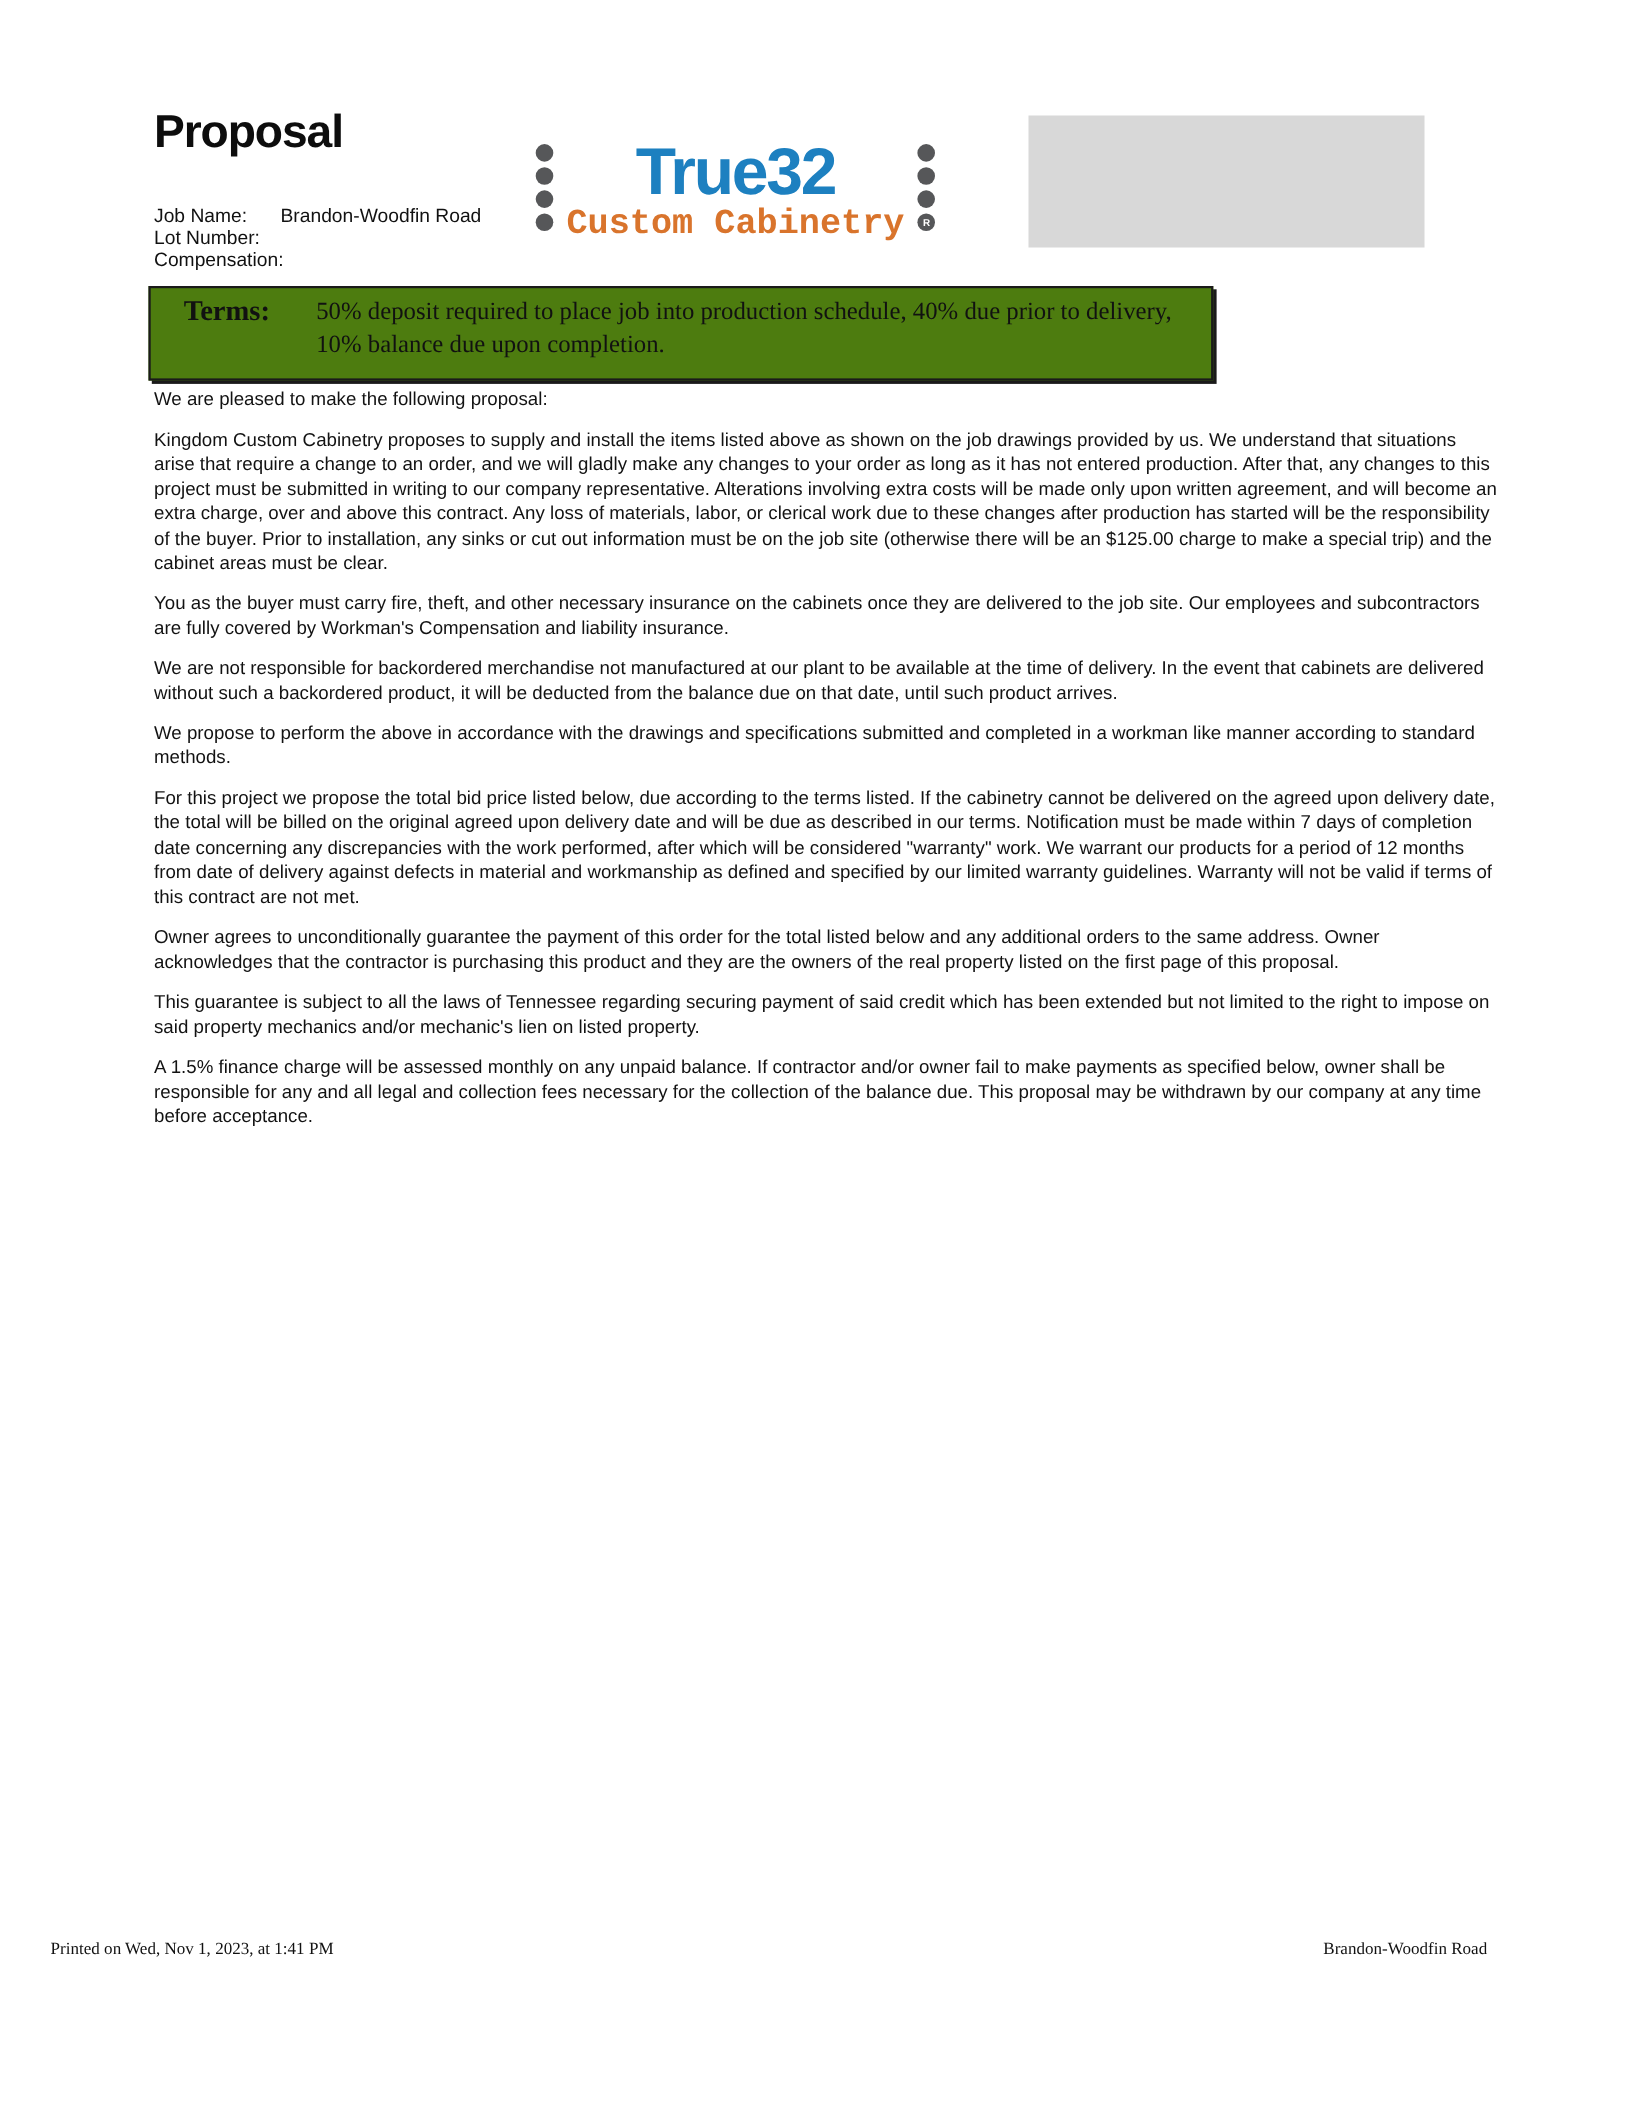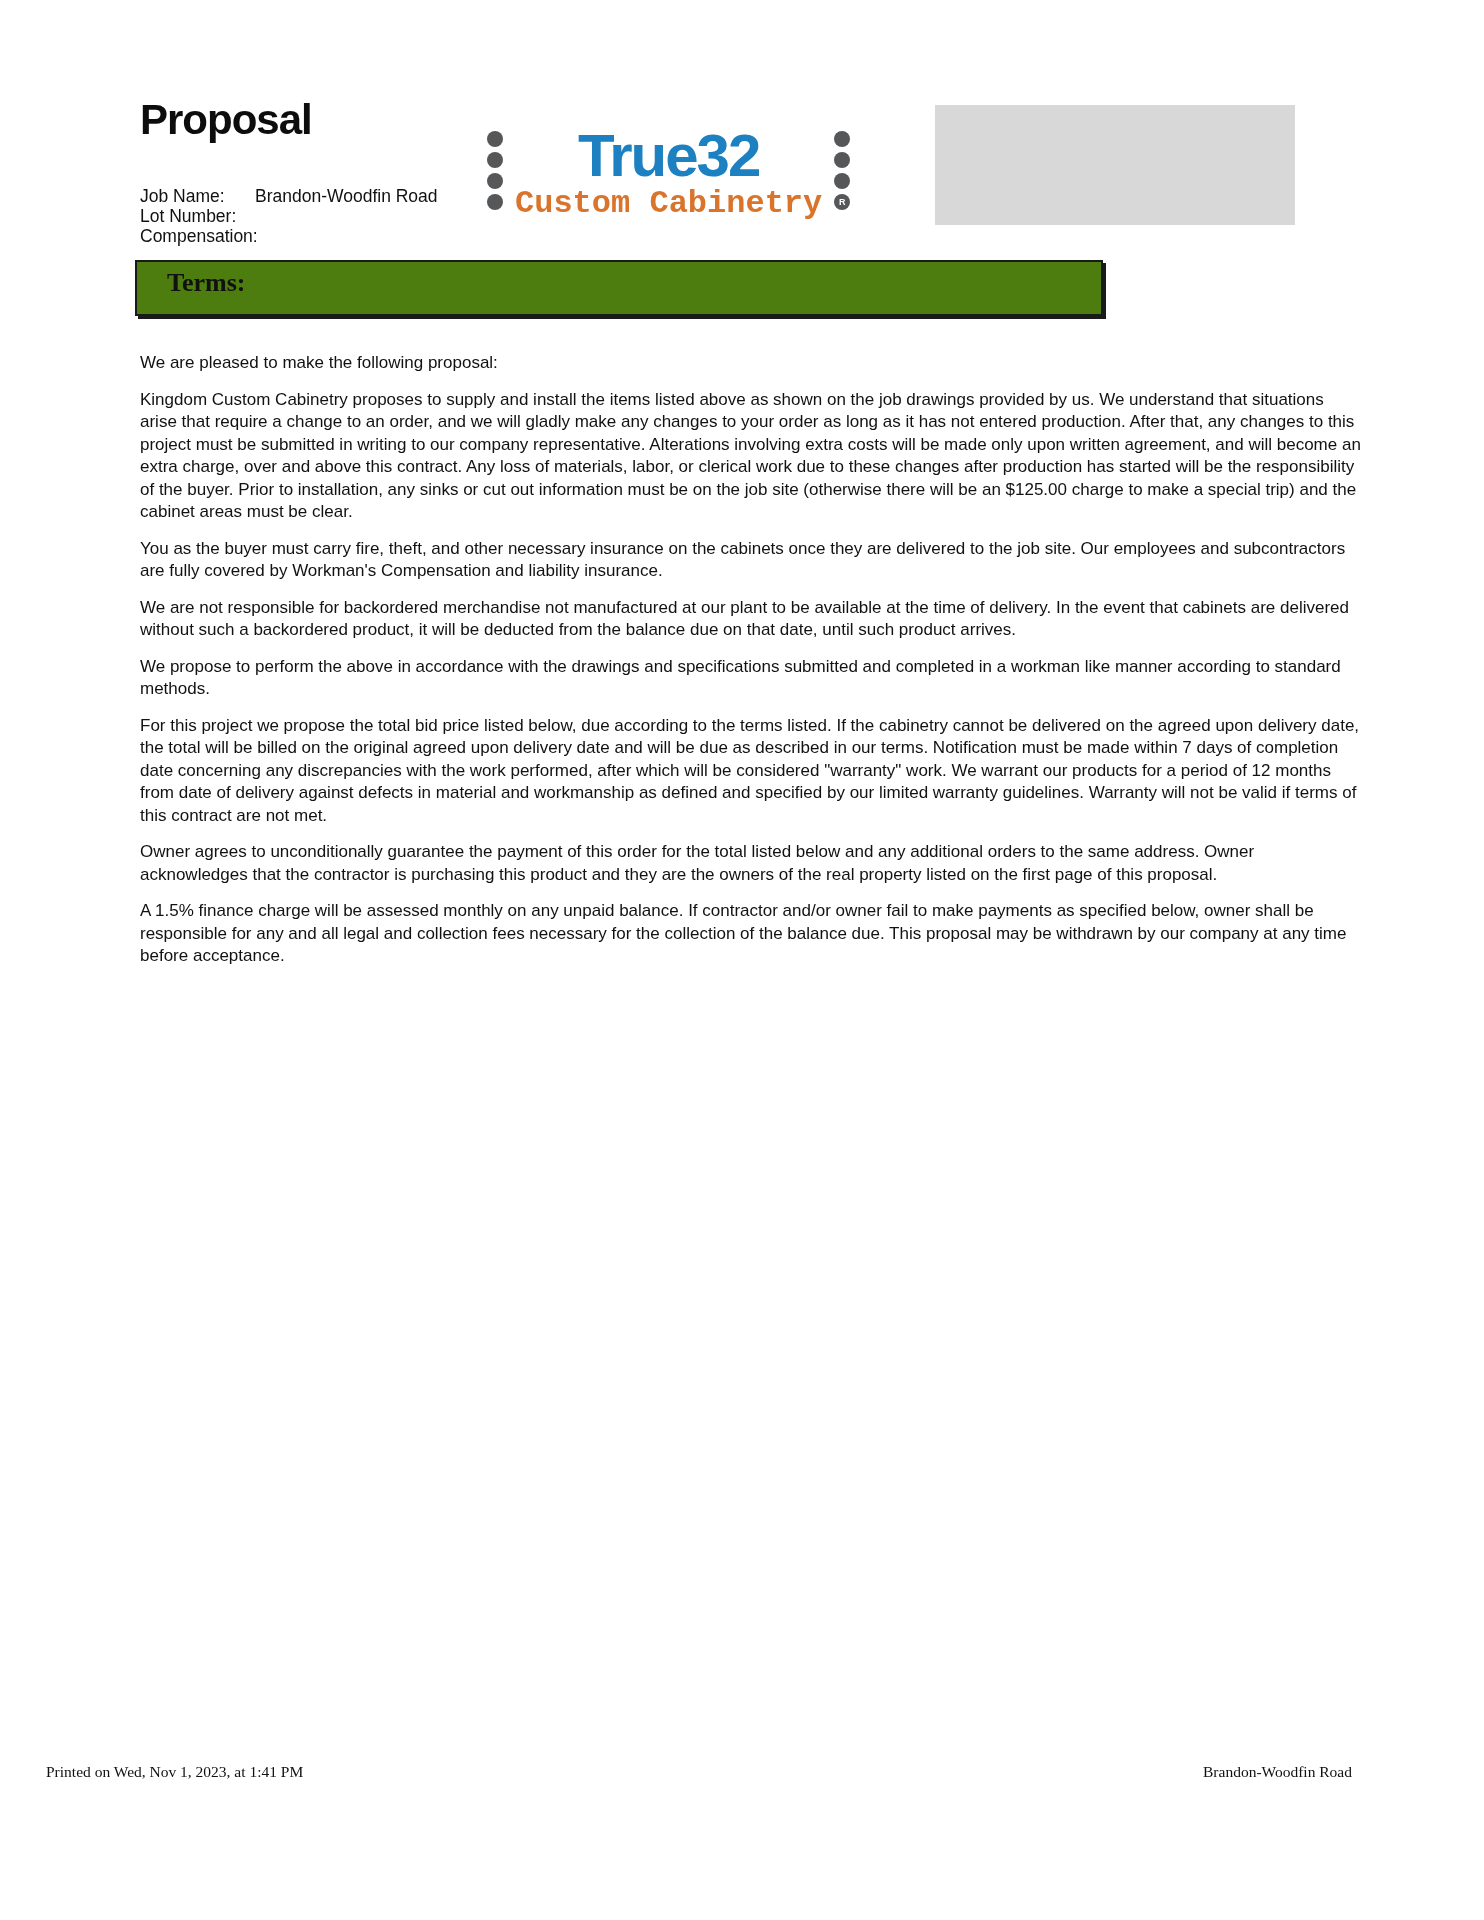--- a/index.html
+++ b/index.html
@@ -120,30 +120,32 @@
       <span class="job-value"></span>
     </div>
     <div class="job-row">
       <span class="job-label">Compensation:</span>
       <span class="job-value"></span>
     </div>
   </div>
 
   <div class="terms-box">
     <span class="terms-label">Terms:</span>
+    <span class="terms-text">50% deposit required to place job into production schedule, 40% due prior to delivery, 10% balance due upon completion.</span>
   </div>
 
   <div class="body-text">
     <p>We are pleased to make the following proposal:</p>
     <p> Kingdom Custom Cabinetry proposes to supply and install the items listed above as shown on the job drawings provided by us.  We understand that situations arise that require a change to an order, and we will gladly make any changes to your order as long as it has not entered production. After that, any changes to this project must be submitted in writing to our company representative.  Alterations involving extra costs will be made only upon written agreement, and will become an extra charge, over and above this contract.  Any loss of materials, labor, or clerical work due to these changes after production has started will be the responsibility of the buyer.  Prior to installation, any sinks or cut out information must be on the job site (otherwise there will be an $125.00 charge to make a special trip) and the cabinet areas must be clear.</p>
     <p>You as the buyer must carry fire, theft, and other necessary insurance on the cabinets once they are delivered to the job site. Our employees and subcontractors are fully covered by Workman's Compensation and liability insurance.</p>
     <p>We are not responsible for backordered merchandise not manufactured at our plant to be available at the time of delivery.  In the event that cabinets are delivered without such a backordered product, it will be deducted from the balance due on that date, until such product arrives.</p>
     <p>We propose to perform the above in accordance with the drawings and specifications submitted and completed in a workman like manner according to standard methods.</p>
     <p>For this project we propose the total bid price listed below, due according to the terms listed. If the cabinetry cannot be delivered on the agreed upon delivery date, the total will be billed on the original agreed upon delivery date and will be due as described in our terms. Notification must be made within 7 days of completion date concerning any discrepancies with the work performed, after which will be considered "warranty" work.  We warrant our products for a period of 12 months from date of delivery against defects in material and workmanship as defined and specified by our limited warranty guidelines.  Warranty will not be valid if terms of this contract are not met.</p>
     <p>Owner agrees to unconditionally guarantee the payment of this order for the total listed below and any additional orders to the same address. Owner acknowledges that the contractor is purchasing this product and they are the owners of the real property listed on the first page of this proposal.</p>
+    <p>This guarantee is subject to all the laws of Tennessee regarding securing payment of said credit which has been extended but not limited to the right to impose on said property mechanics and/or mechanic's lien on listed property.</p>
     <p>A 1.5% finance charge will be assessed monthly on any unpaid balance.  If contractor and/or owner fail to make payments as specified below, owner shall be responsible for any and all legal and collection fees necessary for the collection of the balance due.  This proposal may be withdrawn by our company at any time before acceptance.</p>
   </div>
 
   <div class="footer">
     <span>Printed on Wed, Nov 1, 2023, at 1:41 PM</span>
     <span>Brandon-Woodfin Road</span>
   </div>
 
 </div>
 

